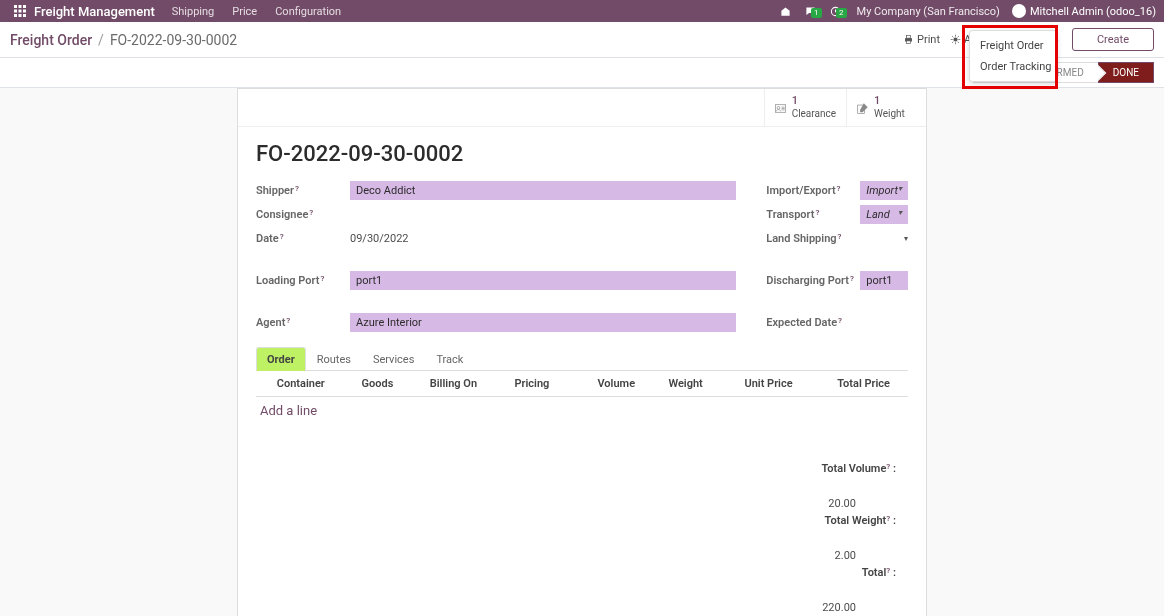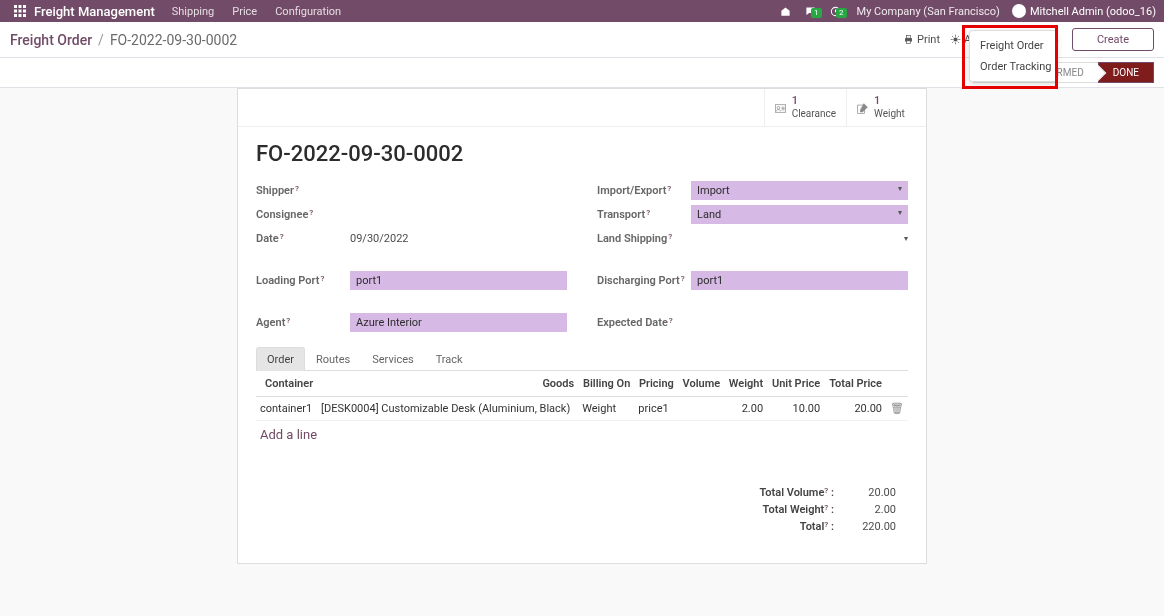--- a/index.html
+++ b/index.html
@@ -49,47 +49,47 @@
     .sheet { width: 690px; background: #fff; border: 1px solid #ddd; margin-top: 0; }
     .sheet-buttons { display: flex; justify-content: flex-end; border-bottom: 1px solid #eee; }
     .stat-btn { border-left: 1px solid #eee; padding: 6px 10px; display: flex; align-items: center; gap: 6px; cursor: pointer; min-width:80px;}
     .stat-btn .icon { color: #888; }
     .stat-btn .text .num { color: #714B67; font-size: 11px; font-weight:500; display:block; line-height:1;}
     .stat-btn .text .lbl { font-size: 10px; color: #555; }
 
     .sheet-body { padding: 14px 18px; }
     .sheet-title { font-size: 22px; font-weight: 500; color: #2c2c2c; margin-bottom: 14px; }
 
-    .form-grid { display: grid; grid-template-columns: 1fr 1fr; gap: 0 30px; }
+    .form-grid { display: grid; grid-template-columns: 1fr; gap: 0 30px; }
     .field-row { display: flex; align-items: center; min-height: 20px; margin-bottom: 4px;}
     .field-label { width: 94px; font-size: 11px; font-weight: 600; color: #666; position: relative;}
     .field-label.req::after { content:'?'; color:#714B67; font-size:8px; vertical-align: top; margin-left:1px;}
     .field-value { flex: 1; font-size: 11px; }
     .field-value.filled { background: #d7b9e6; padding: 3px 6px; color: #2c2c2c;}
-    .field-value.filled.select { display:flex; justify-content:space-between; align-items:flex-start;}
+    .field-value.filled.select { display:flex; justify-content:space-between; align-items:flex-start;font-style:italic;}
     .field-value .caret { font-size:8px; color:#555;}
     .field-value.plain { padding: 3px 0; }
     .section-gap { height: 18px; }
 
     
     .tabs { display: flex; border-bottom: 1px solid #ddd; margin-top: 10px;}
     .tab { padding: 5px 10px; font-size: 11px; color: #666; cursor: pointer; border: 1px solid transparent; border-bottom: none; position:relative; top:1px;}
-    .tab.active { border-color: #ddd; background: #e5e5e5; color: #444; border-radius: 3px 3px 0 0;}
+    .tab.active { border-color: #ddd; background: #bef264; color: #444; border-radius: 3px 3px 0 0; font-weight: bold;}
 
     
     table.order-table { width: 100%; border-collapse: collapse; font-size: 11px;}
-    table.order-table th { text-align: right; font-weight: 600; color: #444; padding: 6px 4px; border-bottom: 1px solid #ddd;}
+    table.order-table th { text-align: center; font-weight: 600; color: #444; padding: 6px 4px; border-bottom: 1px solid #ddd;}
     table.order-table th.num, table.order-table td.num { text-align: right; }
     table.order-table td { padding: 5px 4px; border-bottom: 1px solid #f2f2f2; color: #333;}
     table.order-table .trash { color:#888; cursor:pointer; width:12px; text-align:center;}
     .add-line { color: #714B67; font-size: 13px; padding: 6px 4px; cursor: pointer;}
 
     
     .totals { display:flex; flex-direction:column; align-items:flex-end; padding: 6px 12px 14px 0; margin-top: 30px; border-top: 0;}
-    .totals .trow { display:flex; gap: 12px; font-size: 11px; padding: 2px 0;}
+    .totals .trow { display:flex; gap: 22px; font-size: 11px; padding: 2px 0; flex-direction: column;}
     .totals .trow .tlabel { font-weight: 600; color:#444; min-width: 90px; text-align:right; position:relative;}
     .totals .trow .tlabel::after { content:' :';}
     .totals .trow .tlabel .q { color:#714B67; font-size:8px; vertical-align:top;}
     .totals .trow .tval { width: 50px; text-align: right; }
 
     svg.i { width:11px; height:11px; vertical-align:middle; }
   </style>
 </head>
 <body>
 
@@ -208,20 +208,21 @@
   </div>
 
   <div class="sheet-body">
     <div class="sheet-title">FO-2022-09-30-0002</div>
 
     <div class="form-grid">
 
       <div>
         <div class="field-row">
           <div class="field-label req">Shipper</div>
+          <div class="field-value filled">Deco Addict</div>
         </div>
         <div class="field-row">
           <div class="field-label req">Consignee</div>
           <div class="field-value plain"></div>
         </div>
         <div class="field-row">
           <div class="field-label req">Date</div>
           <div class="field-value plain">09/30/2022</div>
         </div>
       </div>
@@ -297,31 +298,20 @@
           <th>Billing On</th>
           <th>Pricing</th>
           <th class="num">Volume</th>
           <th class="num">Weight</th>
           <th class="num">Unit Price</th>
           <th class="num">Total Price</th>
           <th style="width:14px"></th>
         </tr>
       </thead>
       <tbody>
-        <tr>
-          <td>container1</td>
-          <td>[DESK0004] Customizable Desk (Aluminium, Black)</td>
-          <td>Weight</td>
-          <td>price1</td>
-          <td class="num"></td>
-          <td class="num">2.00</td>
-          <td class="num">10.00</td>
-          <td class="num">20.00</td>
-          <td class="trash">🗑</td>
-        </tr>
       </tbody>
     </table>
     <div class="add-line">Add a line</div>
 
     <div class="totals">
       <div class="trow">
             <span class="tlabel"><span>Total Volume</span><span class="q">?</span></span>
             <span class="tval">20.00</span>
           </div>
       <div class="trow">

